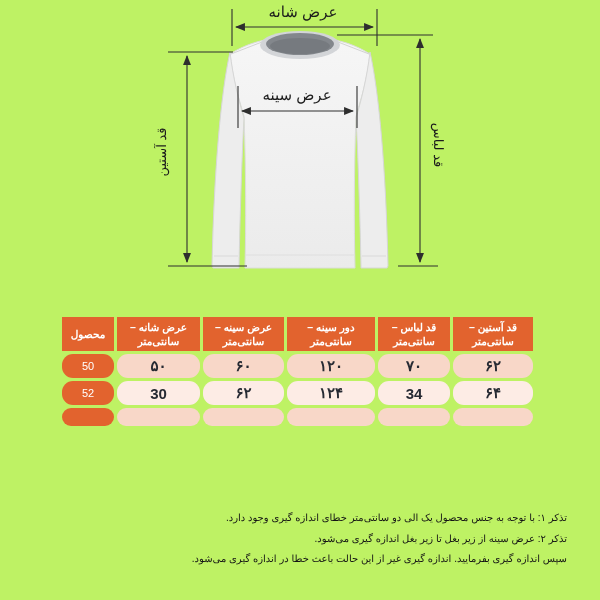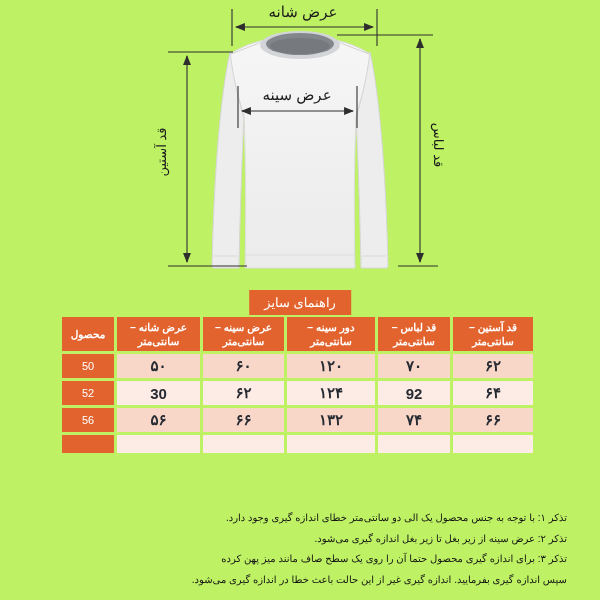--- a/index.html
+++ b/index.html
@@ -25,21 +25,21 @@
     table-layout:fixed;
   }
   .size-table th, .size-table td { text-align:center; vertical-align:middle; padding:0 2px; }
   .size-table thead th {
     background:var(--accent, #e2632e); color:#ffffff;
     font-size:10.5px; font-weight:bold; height:34px; direction:rtl;
   }
   .size-table thead th .h1, .size-table thead th .h2 { display:block; line-height:14px; white-space:nowrap; }
   .size-table tbody td {
     height:24px; font-size:15px; font-weight:bold;
-    color:var(--value-text, #262a33); direction:rtl;
+    color:var(--value-text, #262a33); direction:rtl;border-radius:11px;
   }
   .size-table tbody td.sz {
     background:var(--accent, #e2632e); color:#ffffff;
     font-size:11px; font-weight:normal;
   }
   .size-table tbody tr:nth-child(odd) td:not(.sz)  { background:var(--pink-dark, #f8d7c8); }
   .size-table tbody tr:nth-child(even) td:not(.sz) { background:var(--pink-light, #fdece5); }
   .size-table tbody tr.empty td { height:18px; }
 
   .notes {
@@ -113,21 +113,20 @@
     </g>
 
     <g>
       <line class="tick" x1="337" y1="35" x2="433" y2="35"></line>
       <line class="tick" x1="398" y1="266" x2="438" y2="266"></line>
       <line class="dl" x1="420" y1="39" x2="420" y2="262"></line>
       <text class="dim-label" x="434" y="145" text-anchor="middle" font-size="13" transform="rotate(90 434 145)">قد لباس</text>
     </g>
   </svg>
 
-  <div class="size-title">راهنمای سایز</div>
 
   <table class="size-table">
     <colgroup>
       <col style="width:52px">
         <col style="width:83px">
         <col style="width:81px">
       <col style="width:88px">
         <col style="width:72px">
         <col style="width:80px">
     </colgroup>
@@ -163,42 +162,33 @@
         <td>۶۰</td>
         <td>۱۲۰</td>
         <td>۷۰</td>
         <td>۶۲</td>
       </tr>
       <tr>
         <td class="sz">52</td>
         <td>30</td>
         <td>۶۲</td>
         <td>۱۲۴</td>
-        <td>92</td>
+        <td>34</td>
         <td>۶۴</td>
-      </tr>
-      <tr>
-        <td class="sz">56</td>
-        <td>۵۶</td>
-        <td>۶۶</td>
-        <td>۱۳۲</td>
-        <td>۷۴</td>
-        <td>۶۶</td>
       </tr>
       <tr class="empty">
         <td class="sz"></td>
         <td></td>
         <td></td>
         <td></td>
         <td></td>
         <td></td>
       </tr>
     </tbody>
   </table>
 
   <div class="notes" dir="rtl">
     <div class="note-line">تذکر ۱: با توجه به جنس محصول یک الی دو سانتی‌متر خطای اندازه گیری وجود دارد.</div>
     <div class="note-line">تذکر ۲: عرض سینه از زیر بغل تا زیر بغل اندازه گیری می‌شود.</div>
-    <div class="note-line">تذکر ۳: برای اندازه گیری محصول حتما آن را روی یک سطح صاف مانند میز پهن کرده</div>
     <div class="note-line">سپس اندازه گیری بفرمایید. اندازه گیری غیر از این حالت باعث خطا در اندازه گیری می‌شود.</div>
   </div>
 
 </div>
 
 </body></html>

